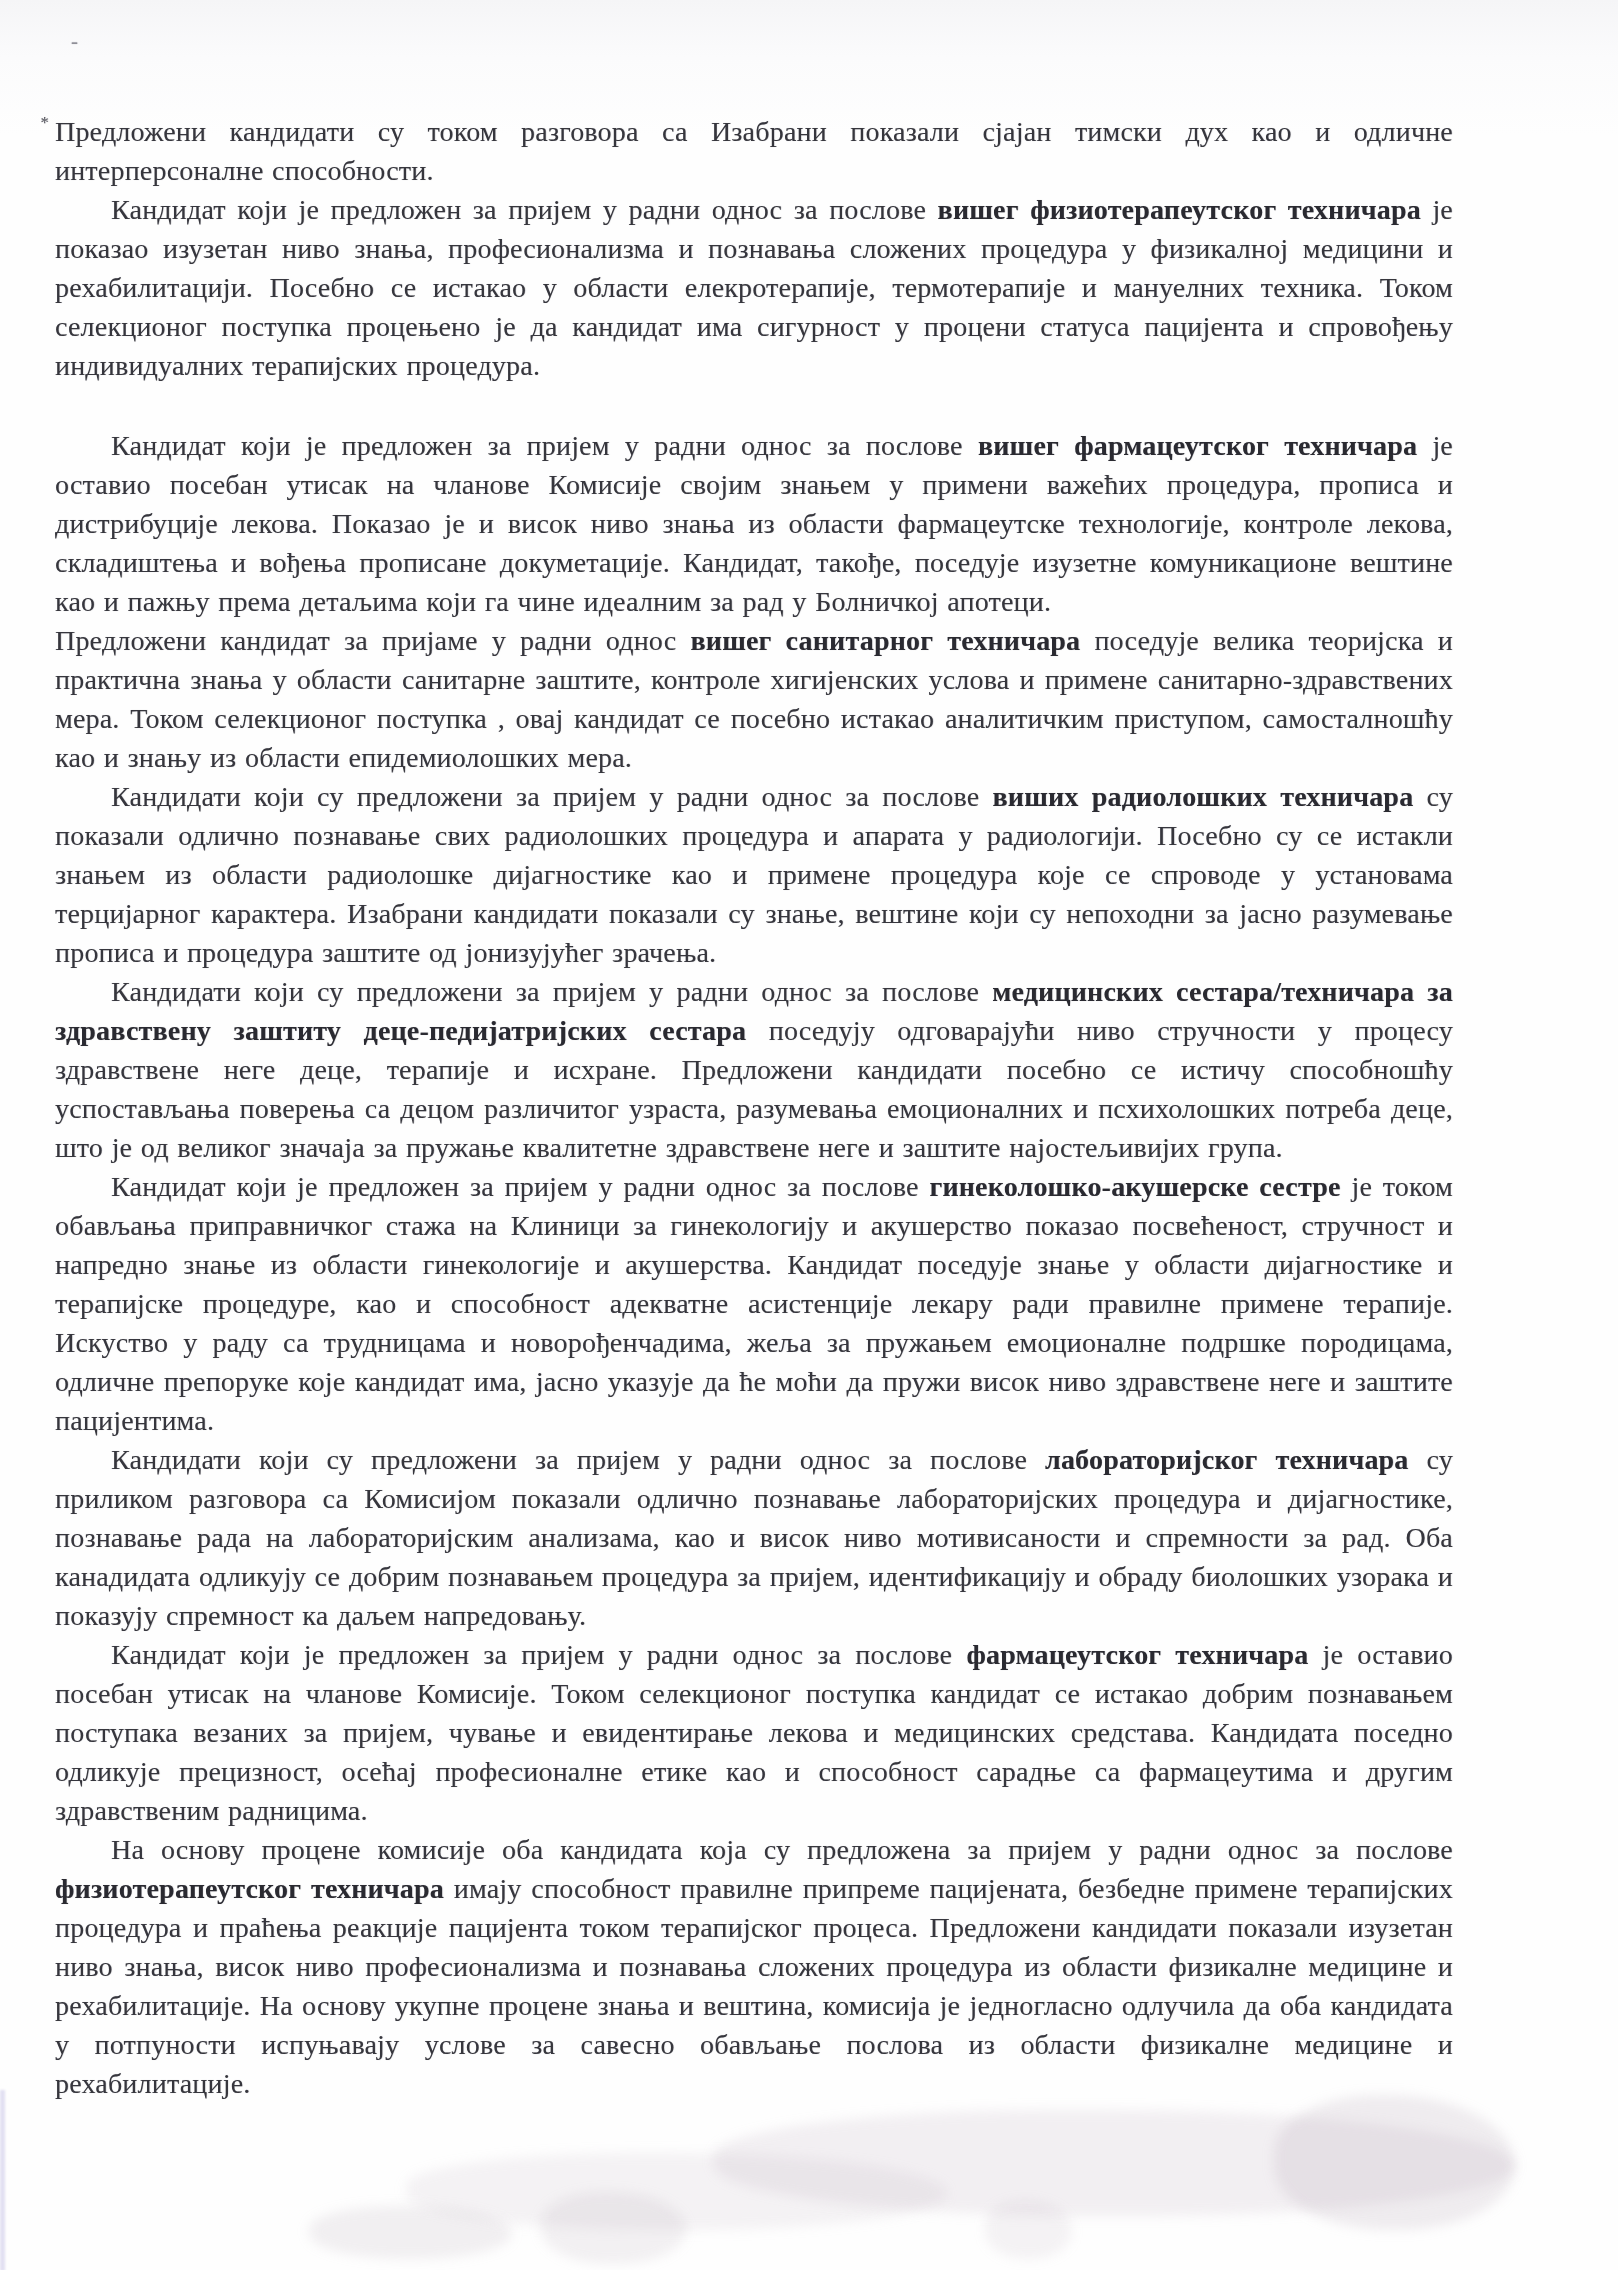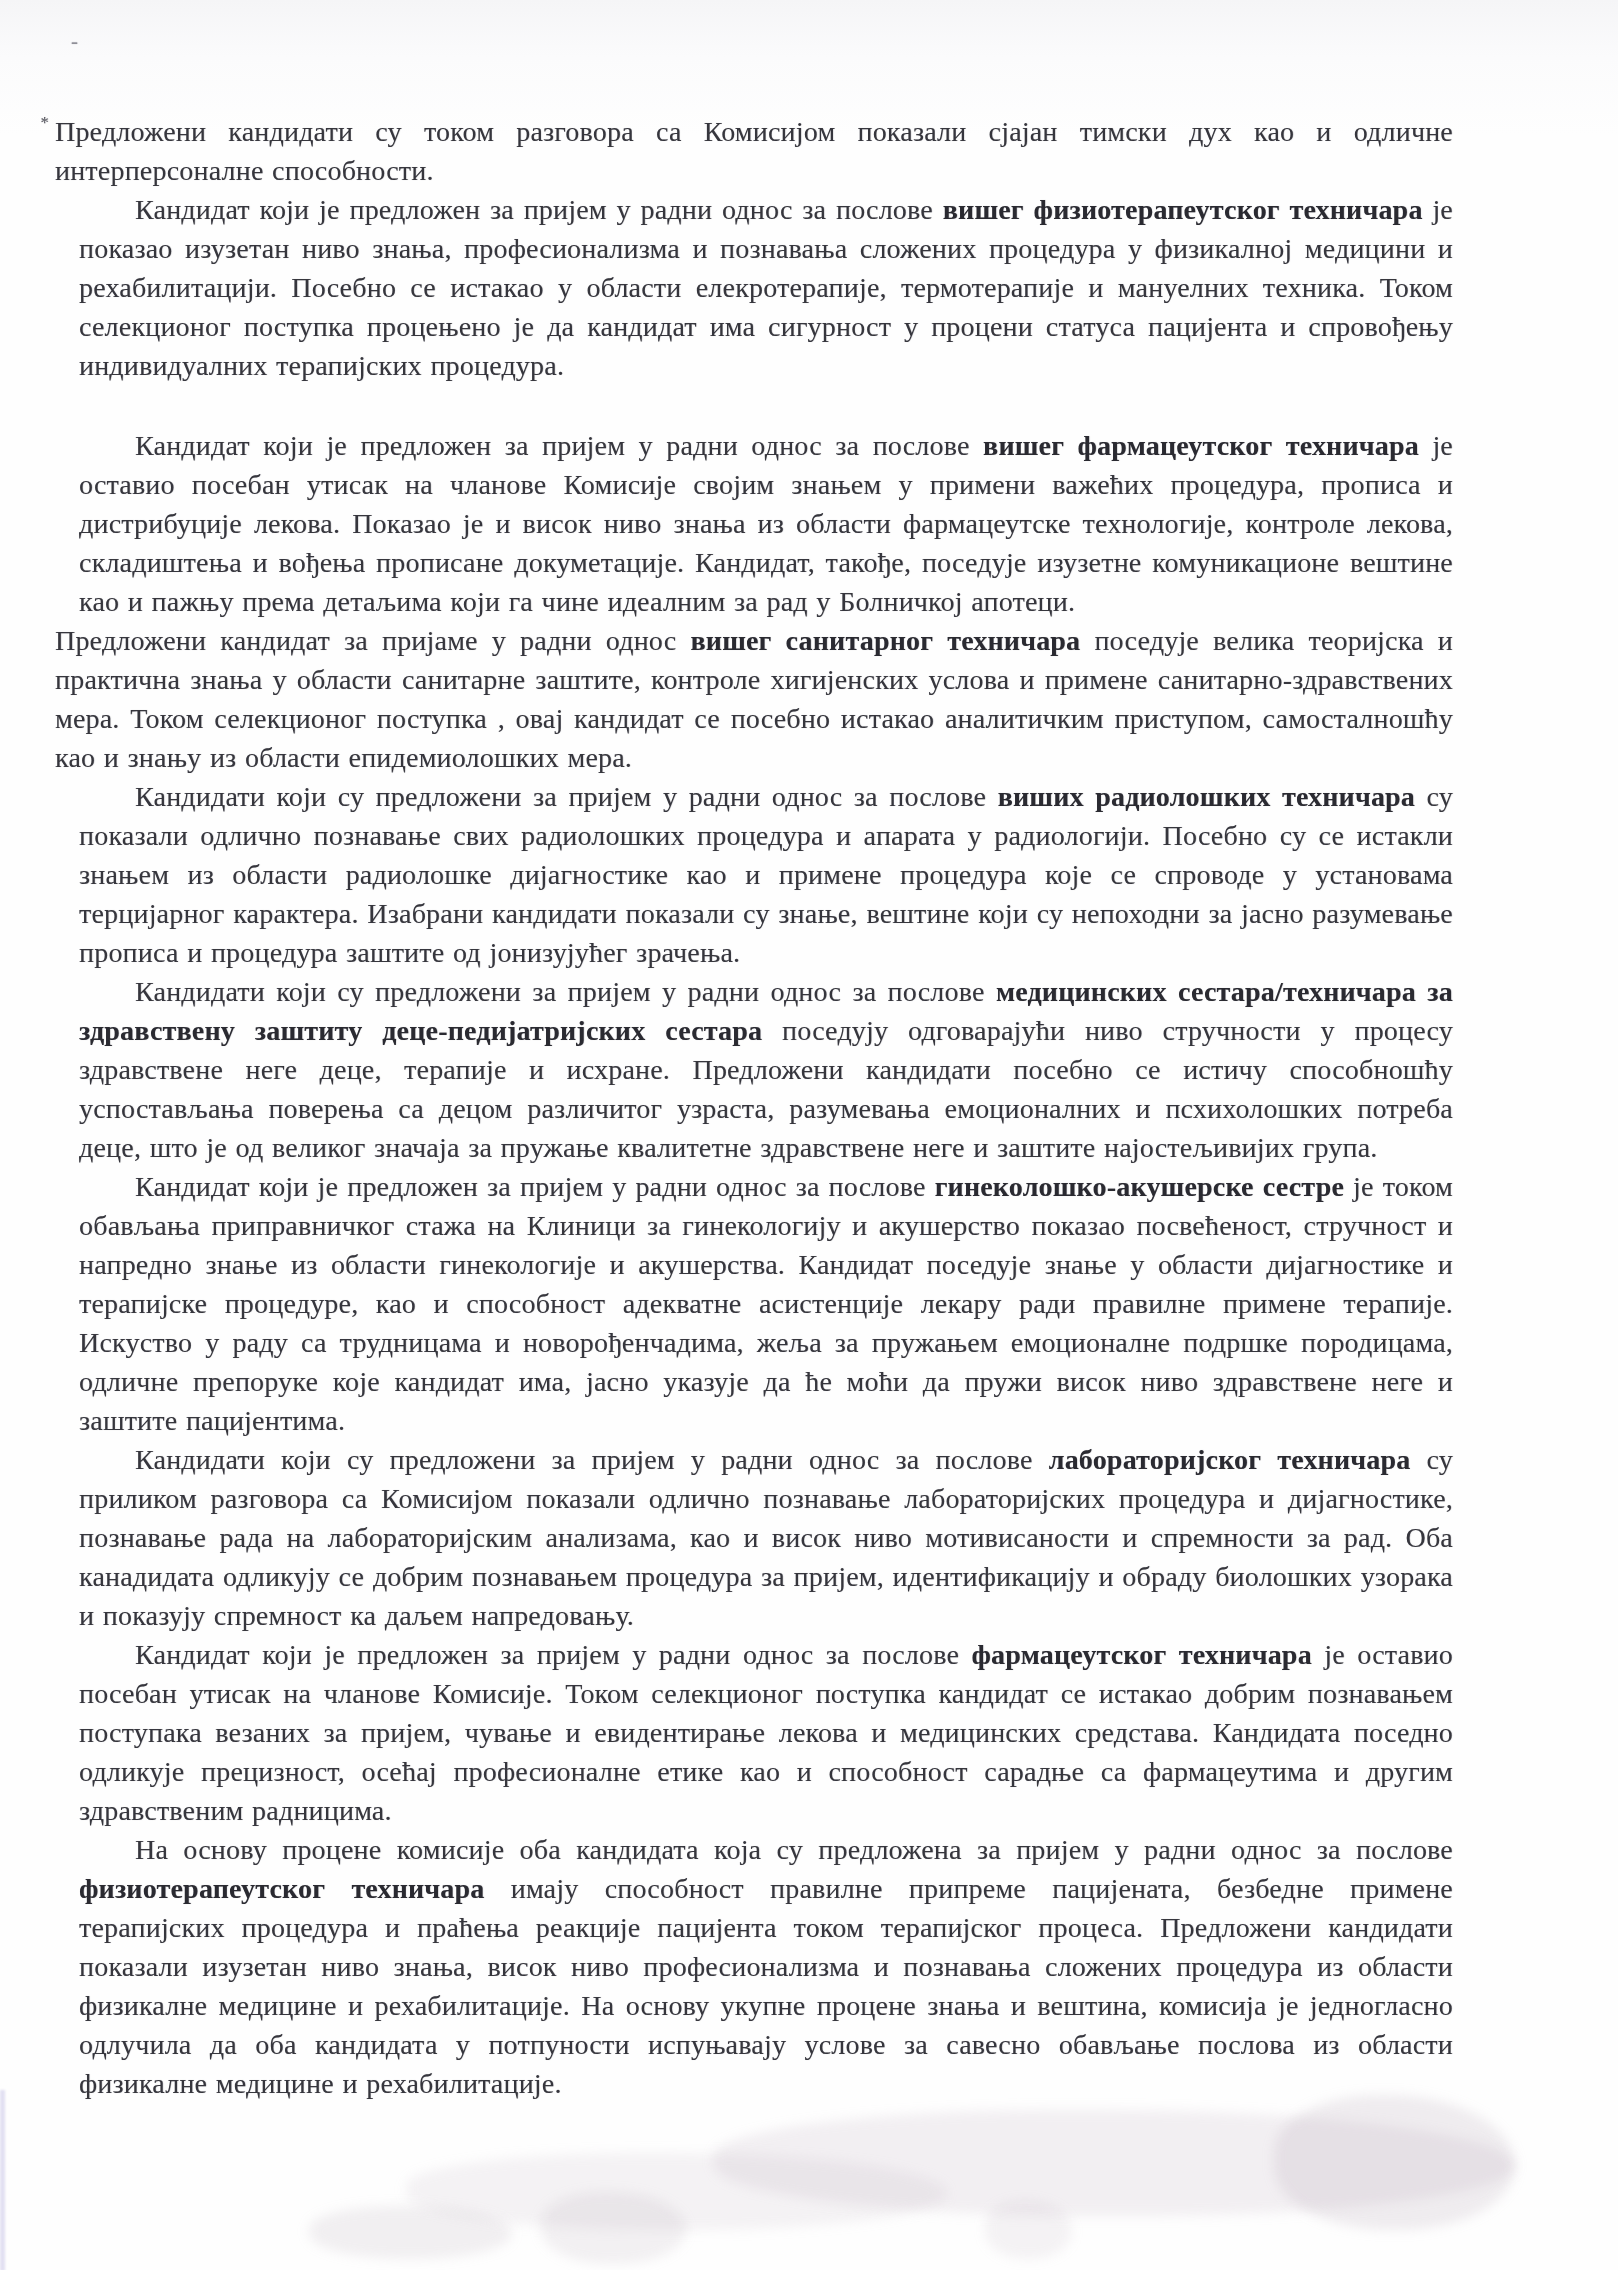--- a/index.html
+++ b/index.html
@@ -25,21 +25,21 @@
     color: #36363d;
     text-align: justify;
     word-spacing: 1.4px;
     letter-spacing: 0.2px;
   }
   .para {
     position: relative;
     text-align: justify;
     text-shadow: 0.4px 0.4px 0.7px rgba(55,55,65,0.35);
   }
-  .para.indent { text-indent: 56px; margin-left: 24px; }
+  .para.indent { text-indent: 56px; }
   .para.space-before { margin-top: 41px; }
   .marker {
     position: absolute; left: -14.5px; top: -8.7px;
     font-size: 16.4px; color: #5b5b63;
     text-indent: 0;
   }
   .run.bold { font-weight: 700; color: #2a2a31; }
   
   .artifacts { position: absolute; inset: 0; pointer-events: none; }
   .blob { position: absolute; border-radius: 45% 55% 50% 50%; filter: blur(5.8px); }
@@ -55,21 +55,21 @@
     background: rgba(202,198,232,0.55);
     filter: blur(1px);
   }
 </style>
 </head>
 <body>
 
 <div class="page">
   <div class="top-mark">-</div>
   <div class="textblock" id="textblock">
-      <p class="para"><span class="marker">*</span><span class="run">Предложени кандидати су током разговора са Комисијом показали сјајан тимски дух као и одличне интерперсоналне способности.</span></p>
+      <p class="para"><span class="marker">*</span><span class="run">Предложени кандидати су током разговора са Изабрани показали сјајан тимски дух као и одличне интерперсоналне способности.</span></p>
       <p class="para indent"><span class="run">Кандидат који је предложен за пријем у радни однос за послове </span><span class="run bold">вишег физиотерапеутског техничара</span><span class="run"> је показао изузетан ниво знања, професионализма и познавања сложених процедура у физикалној медицини и рехабилитацији. Посебно се истакао у области елекротерапије, термотерапије и мануелних техника. Током селекционог поступка процењено је да кандидат има сигурност у процени статуса пацијента и спровођењу индивидуалних терапијских процедура.</span></p>
       <p class="para indent space-before"><span class="run">Кандидат који је предложен за пријем у радни однос за послове </span><span class="run bold">вишег фармацеутског техничара</span><span class="run"> је оставио посебан утисак на чланове Комисије својим знањем у примени важећих процедура, прописа и дистрибуције лекова. Показао је и висок ниво знања из области фармацеутске технологије, контроле лекова, складиштења и вођења прописане докуметације. Кандидат, такође, поседује изузетне комуникационе вештине као и пажњу према детаљима који га чине идеалним за рад у Болничкој апотеци.</span></p>
       <p class="para"><span class="run">Предложени кандидат за пријаме у радни однос </span><span class="run bold">вишег санитарног техничара</span><span class="run"> поседује велика теоријска и практична знања у области санитарне заштите, контроле хигијенских услова и примене санитарно-здравствених мера. Током селекционог поступка , овај кандидат се посебно истакао аналитичким приступом, самосталношћу као и знању из области епидемиолошких мера.</span></p>
       <p class="para indent"><span class="run">Кандидати који су предложени за пријем у радни однос за послове </span><span class="run bold">виших радиолошких техничара</span><span class="run"> су показали одлично познавање свих радиолошких процедура и апарата у радиологији. Посебно су се истакли знањем из области радиолошке дијагностике као и примене процедура које се спроводе у установама терцијарног карактера. Изабрани кандидати показали су знање, вештине који су непоходни за јасно разумевање прописа и процедура заштите од јонизујућег зрачења.</span></p>
       <p class="para indent"><span class="run">Кандидати који су предложени за пријем у радни однос за послове </span><span class="run bold">медицинских сестара/техничара за здравствену заштиту деце-педијатријских сестара</span><span class="run"> поседују одговарајући ниво стручности у процесу здравствене неге деце, терапије и исхране. Предложени кандидати посебно се истичу способношћу успостављања поверења са децом различитог узраста, разумевања емоционалних и псхихолошких потреба деце, што је од великог значаја за пружање квалитетне здравствене неге и заштите најостељивијих група.</span></p>
       <p class="para indent"><span class="run">Кандидат који је предложен за пријем у радни однос за послове </span><span class="run bold">гинеколошко-акушерске сестре</span><span class="run"> је током обављања приправничког стажа на Клиници за гинекологију и акушерство показао посвећеност, стручност и напредно знање из области гинекологије и акушерства. Кандидат поседује знање у области дијагностике и терапијске процедуре, као и способност адекватне асистенције лекару ради правилне примене терапије. Искуство у раду са трудницама и новорођенчадима, жеља за пружањем емоционалне подршке породицама, одличне препоруке које кандидат има, јасно указује да ће моћи да пружи висок ниво здравствене неге и заштите пацијентима.</span></p>
       <p class="para indent"><span class="run">Кандидати који су предложени за пријем у радни однос за послове </span><span class="run bold">лабораторијског техничара</span><span class="run"> су приликом разговора са Комисијом показали одлично познавање лабораторијских процедура и дијагностике, познавање рада на лабораторијским анализама, као и висок ниво мотивисаности и спремности за рад. Оба канадидата одликују се добрим познавањем процедура за пријем, идентификацију и обраду биолошких узорака и показују спремност ка даљем напредовању.</span></p>
       <p class="para indent"><span class="run">Кандидат који је предложен за пријем у радни однос за послове </span><span class="run bold">фармацеутског техничара</span><span class="run"> је оставио посебан утисак на чланове Комисије. Током селекционог поступка кандидат се истакао добрим познавањем поступака везаних за пријем, чување и евидентирање лекова и медицинских средстава. Кандидата поседно одликује прецизност, осећај професионалне етике као и способност сарадње са фармацеутима и другим здравственим радницима.</span></p>
       <p class="para indent"><span class="run">На основу процене комисије оба кандидата која су предложена за пријем у радни однос за послове </span><span class="run bold">физиотерапеутског техничара</span><span class="run"> имају способност правилне припреме пацијената, безбедне примене терапијских процедура и праћења реакције пацијента током терапијског процеса. Предложени кандидати показали изузетан ниво знања, висок ниво професионализма и познавања сложених процедура из области физикалне медицине и рехабилитације. На основу укупне процене знања и вештина, комисија је једногласно одлучила да оба кандидата у потпуности испуњавају услове за савесно обављање послова из области физикалне медицине и рехабилитације.</span></p>
     </div>

